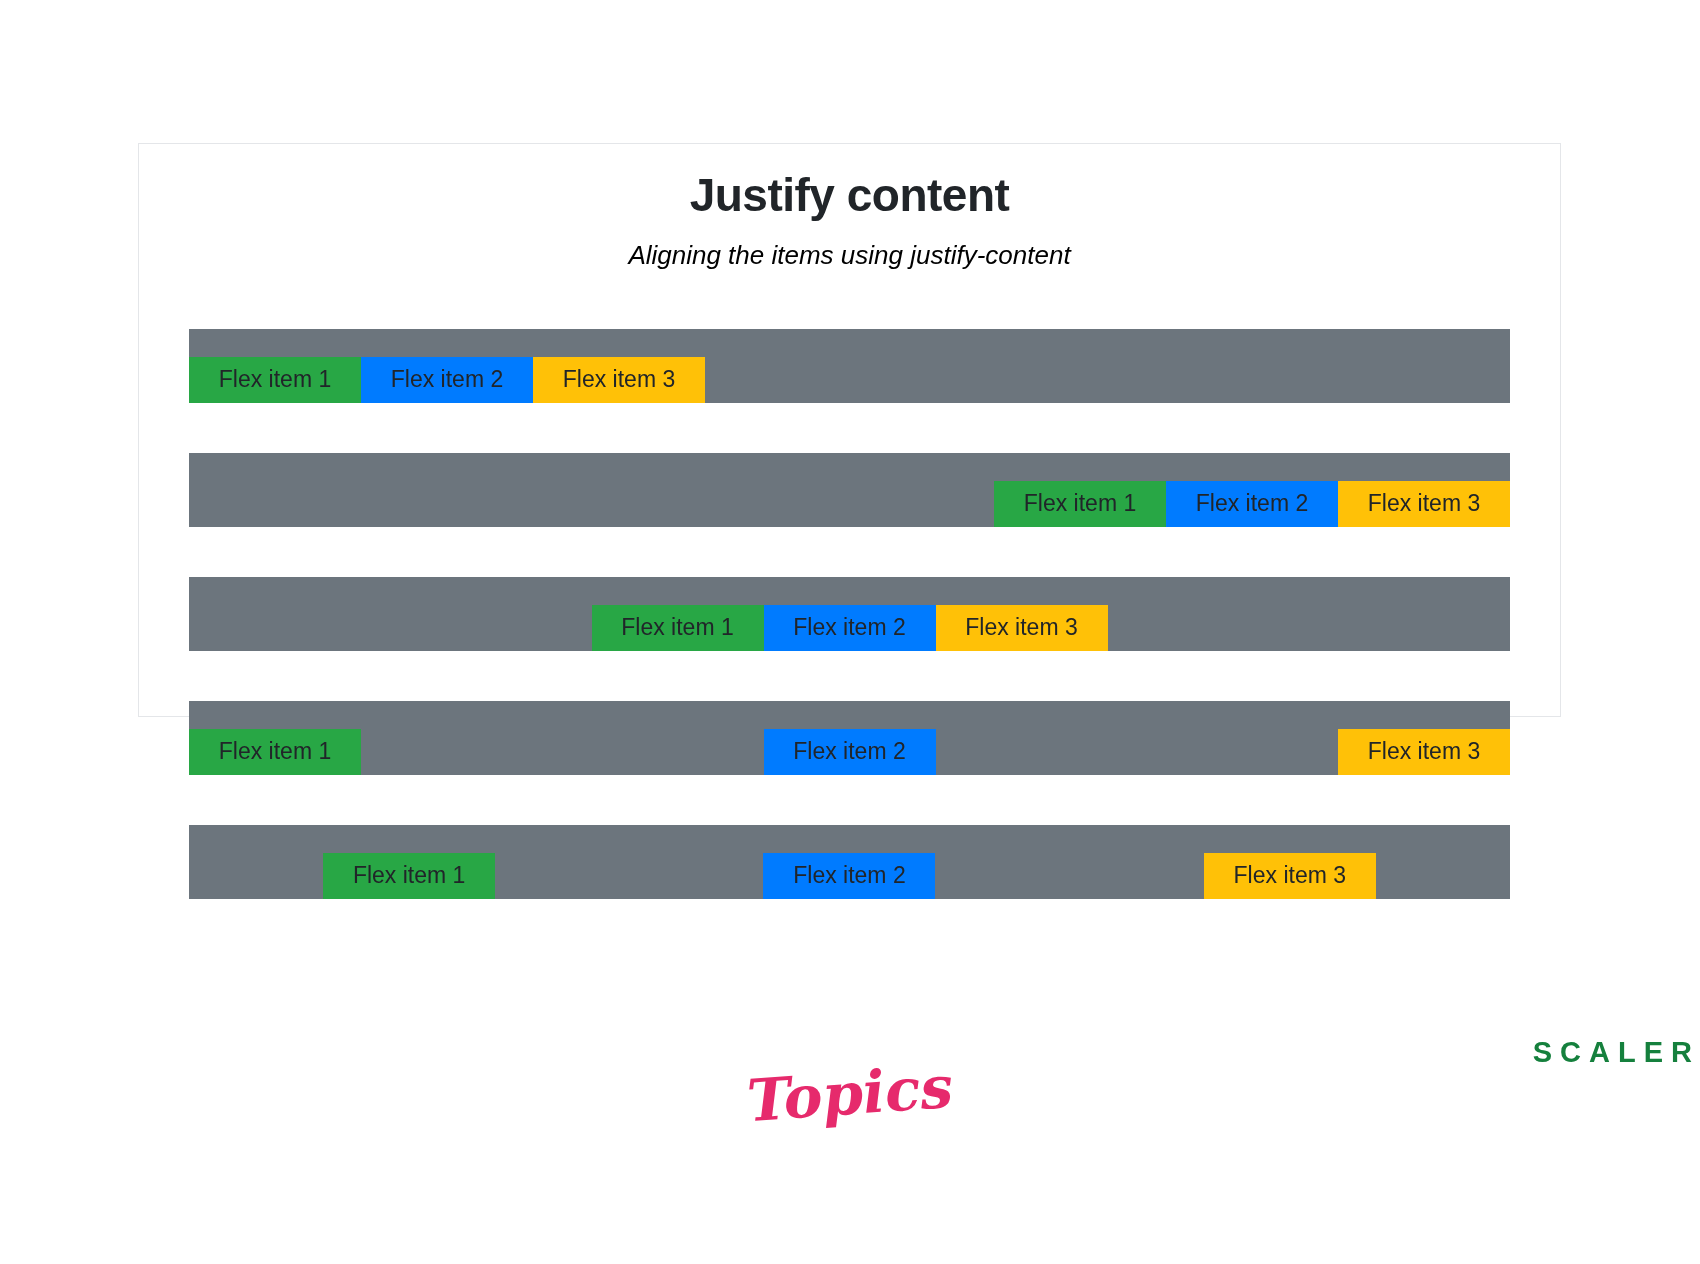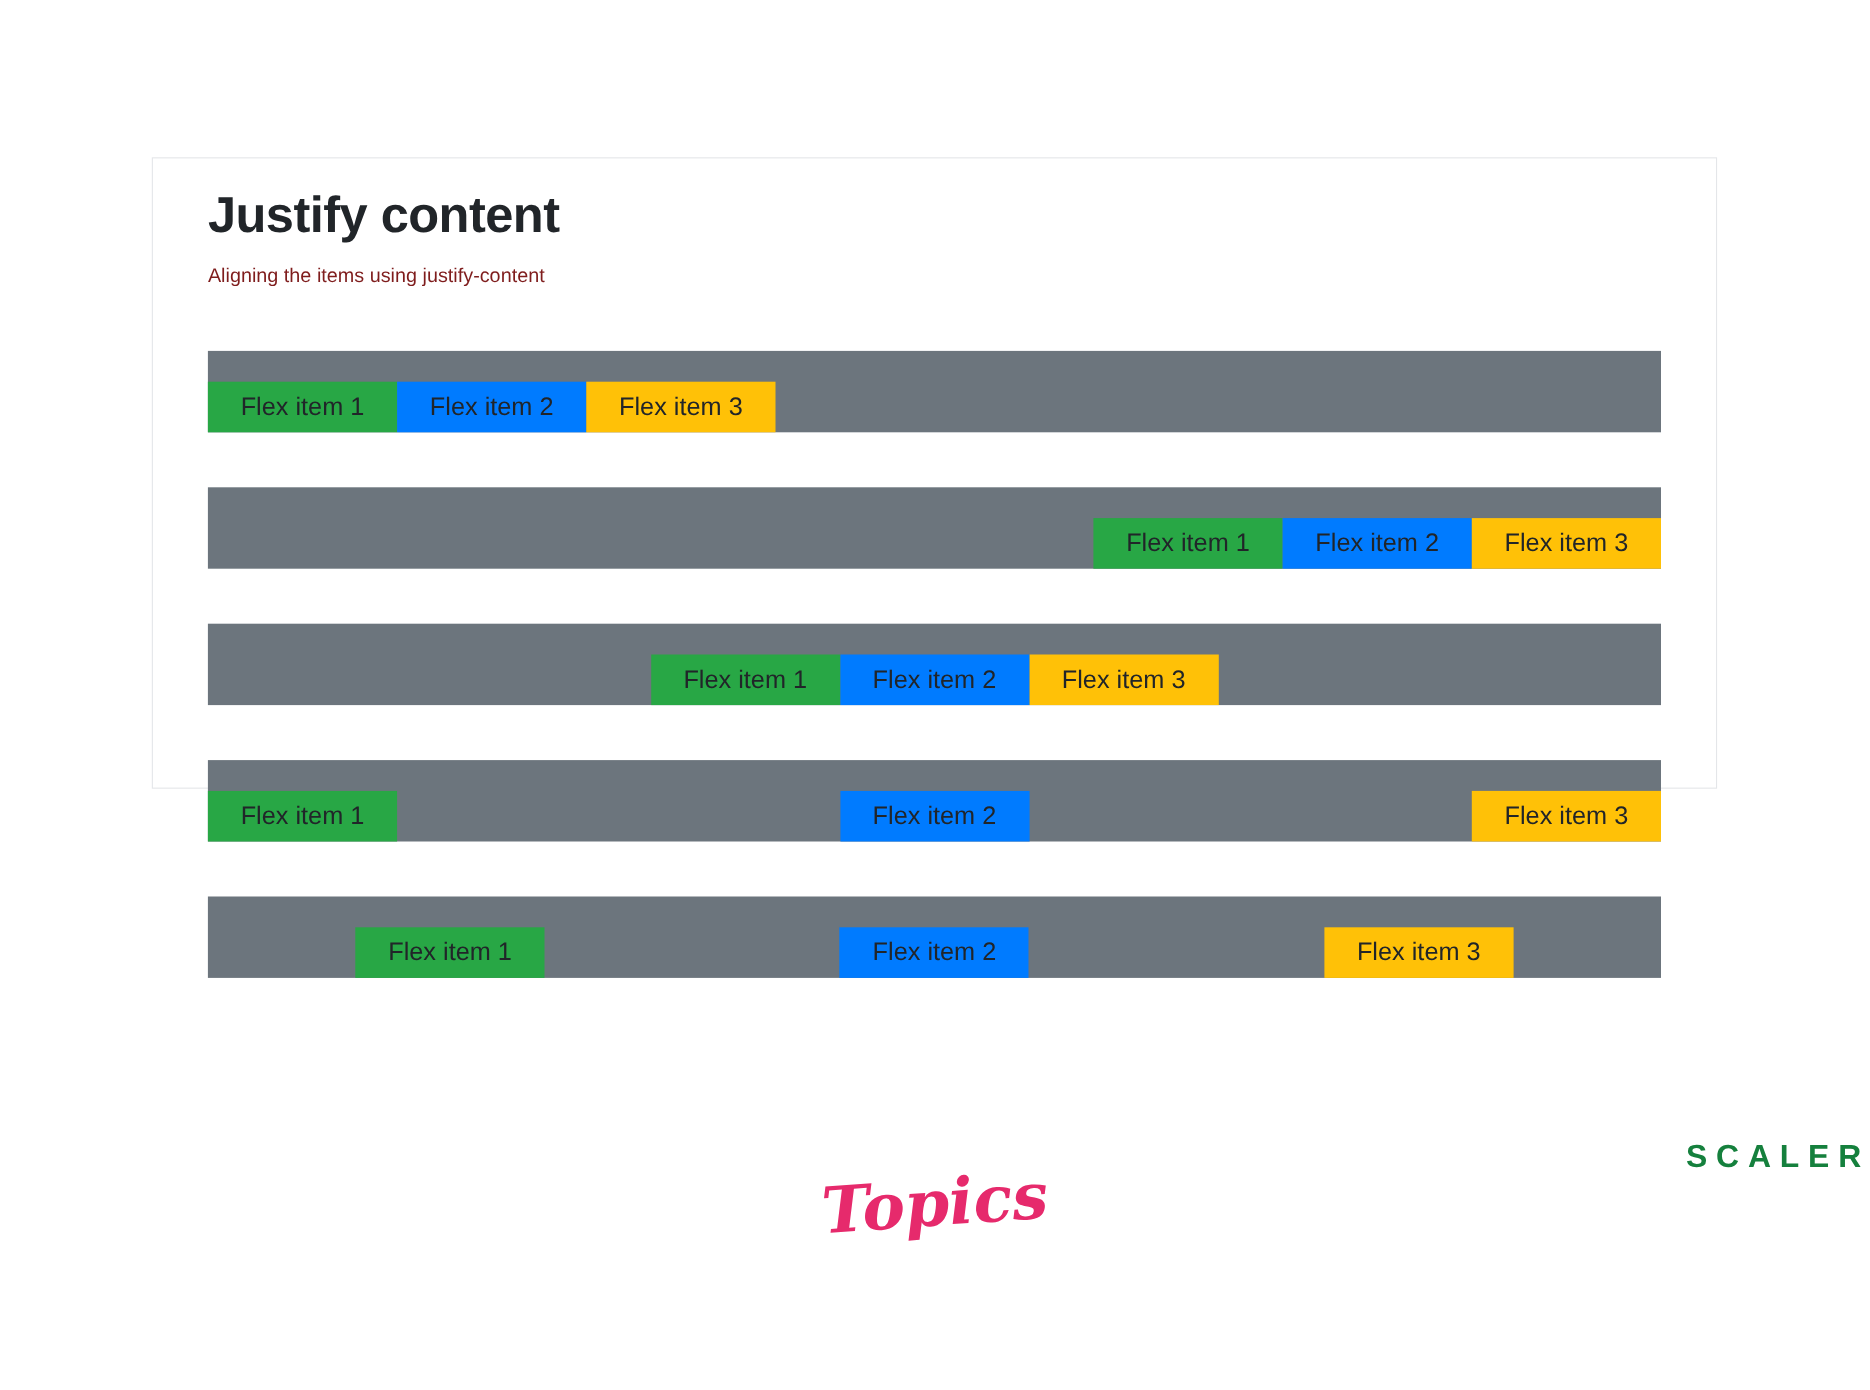--- a/index.html
+++ b/index.html
@@ -14,35 +14,37 @@
   }
   .card {
     position: absolute;
     left: 138px;
     top: 143px;
     width: 1423px;
     height: 574px;
     background: #ffffff;
     border: 1px solid #e4e6e9;
     padding: 24px 50px 40px 50px;
+    text-align: center;
   }
   .title {
     margin: 0;
     font-size: 46px;
     font-weight: 700;
     color: #212529;
     line-height: 1.2;
     letter-spacing: -0.5px;
   }
   .subtitle {
     margin: 16px 0 0 0;
-    font-size: 18px;
+    font-size: 26px;
     font-weight: 400;
-    color: #7f1d1d;
+    color: #000000;
     line-height: 1.3;
+    font-style: italic;
   }
   .flex-bar {
     display: flex;
     align-items: stretch;
     background: #6c757d;
     height: 74px;
     margin-top: 50px;
     width: 100%;
   }
   .flex-bar.first { margin-top: 56px; }

